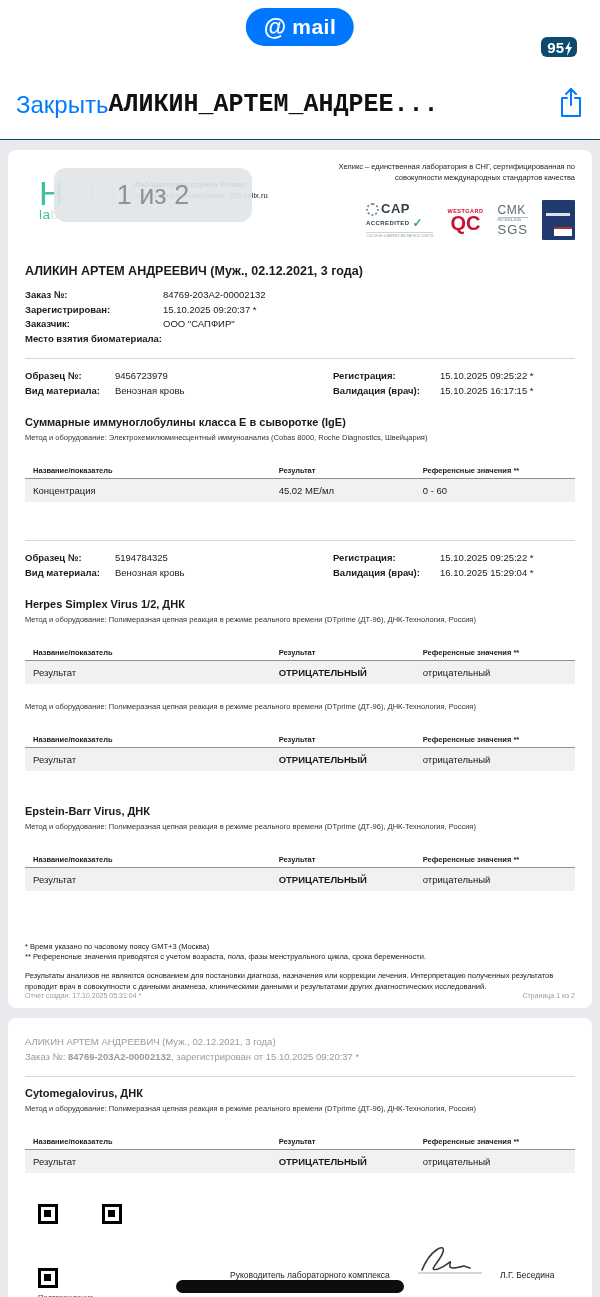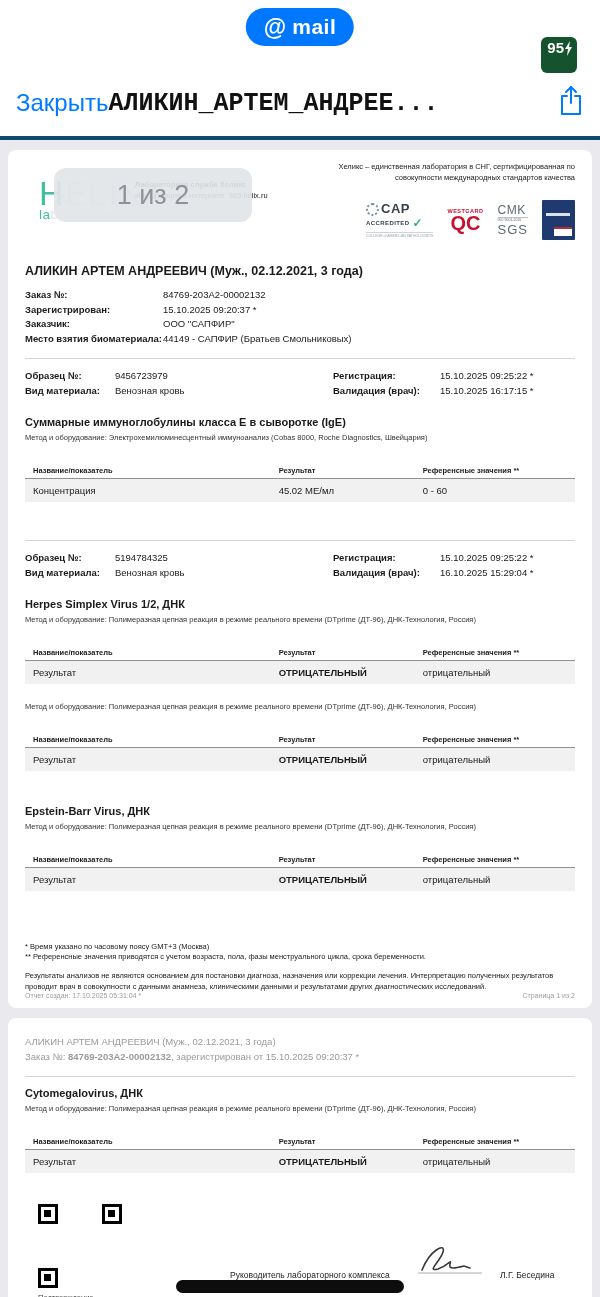--- a/index.html
+++ b/index.html
@@ -5,26 +5,26 @@
   * { margin:0; padding:0; box-sizing:border-box; }
   html,body { width:600px; height:1297px; overflow:hidden; background:#fff;
     font-family:"Liberation Sans", sans-serif; }
   
   .statusbar { position:relative; height:70px; background:#fff; }
   .mail-pill { position:absolute; left:50%; top:8px; transform:translateX(-50%);
     height:38px; padding:0 18px; border-radius:20px; background:#0077FF;
     display:flex; align-items:center; gap:6px; color:#fff; }
   .mail-at { font-size:23px; font-weight:700; line-height:1; }
   .mail-word { font-size:21px; font-weight:600; letter-spacing:.5px; }
-  .battery { position:absolute; right:23px; top:37px; background:#14532d; color:#fff;
-    border-radius:6px; font-size:15px; font-weight:700; padding:2px 4px 16px 6px;
+  .battery { position:absolute; right:23px; top:37px; background:#0c4a6e; color:#fff;
+    border-radius:6px; font-size:15px; font-weight:700; padding:2px 4px 0 6px;
     display:flex; align-items:center; line-height:1.2; }
   
   .navbar { height:70px; display:flex; align-items:center; padding:0 16px;
-    background:#fff; border-bottom:4px solid #0c4a6e; }
+    background:#fff; border-bottom:1px solid #0c4a6e; }
   .close-btn { color:#007AFF; font-size:24px; flex:0 0 auto; cursor:pointer; }
   .doc-title { flex:1; text-align:left; font-size:25px; font-weight:700; color:#111;
     white-space:nowrap; overflow:hidden;font-family:Liberation Mono, monospace; }
   .share-btn { flex:0 0 auto; width:34px; text-align:right; cursor:pointer; }
   
   .viewer { background:#e9e9ee; padding:10px 8px; height:1157px; }
   .page { background:#fff; border-radius:8px; position:relative; overflow:hidden;
     color:#1a1a1a; }
   .page1 { height:858px; padding:0 17px; }
   .page2 { height:310px; margin-top:10px; padding:0 17px; }
@@ -185,21 +185,20 @@
       <div class="meta-row">
         <span class="lab">Зарегистрирован:</span>
         <span>15.10.2025 09:20:37 *</span>
       </div>
       <div class="meta-row">
         <span class="lab">Заказчик:</span>
         <span>ООО "САПФИР"</span>
       </div>
       <div class="meta-row">
         <span class="lab">Место взятия биоматериала:</span>
-        <span>44149 - САПФИР (Братьев Смольниковых)</span>
       </div>
     </div>
 
     <hr class="sep">
 
     <div class="sample">
       <span class="lab">Образец №:</span>
       <span>9456723979</span>
       <span class="lab">Регистрация:</span>
       <span>15.10.2025 09:25:22 *</span>

